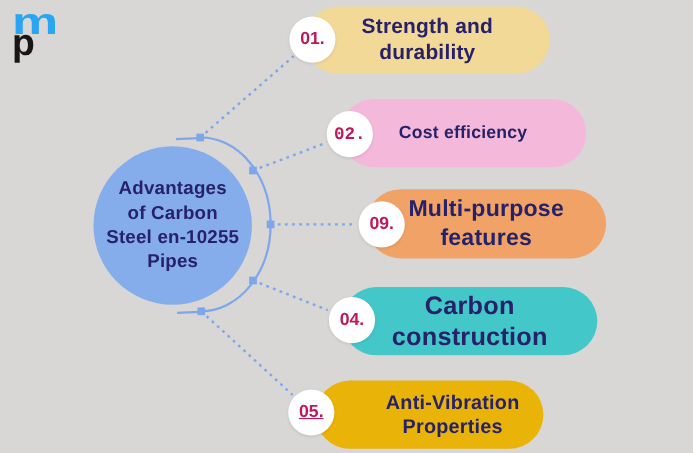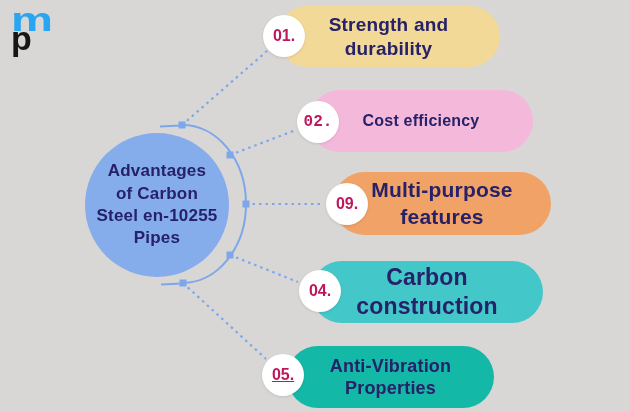--- a/index.html
+++ b/index.html
@@ -97,21 +97,21 @@
   </div>
   <div class="pill p2" style="background-color: rgb(244, 185, 218);">
     <span class="label">Cost efficiency</span>
   </div>
   <div class="pill p3" style="background-color: rgb(241, 162, 102);">
     <span class="label">Multi-purpose features</span>
   </div>
   <div class="pill p4" style="background-color: rgb(68, 199, 201);">
     <span class="label">Carbon construction</span>
   </div>
-  <div class="pill p5" style="background-color: #14b8a6;">
+  <div class="pill p5" style="background-color: #eab308; justify-content: flex-end;">
     <span class="label">Anti-Vibration Properties</span>
   </div>
 
   <div class="num n1" style="background-color: rgb(255, 255, 255);">
     <span>01.</span>
   </div>
   <div class="num n2" style="background-color: rgb(255, 255, 255);">
     <span>02.</span>
   </div>
   <div class="num n3" style="background-color: rgb(255, 255, 255);">

